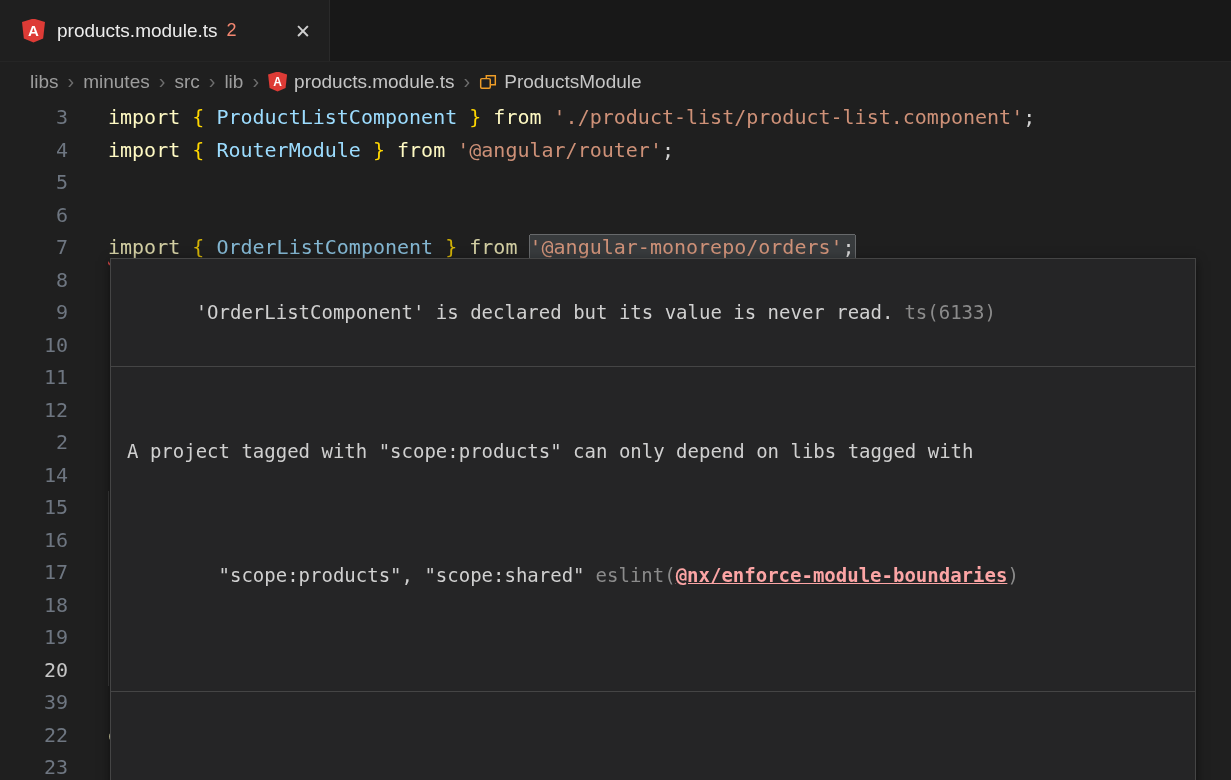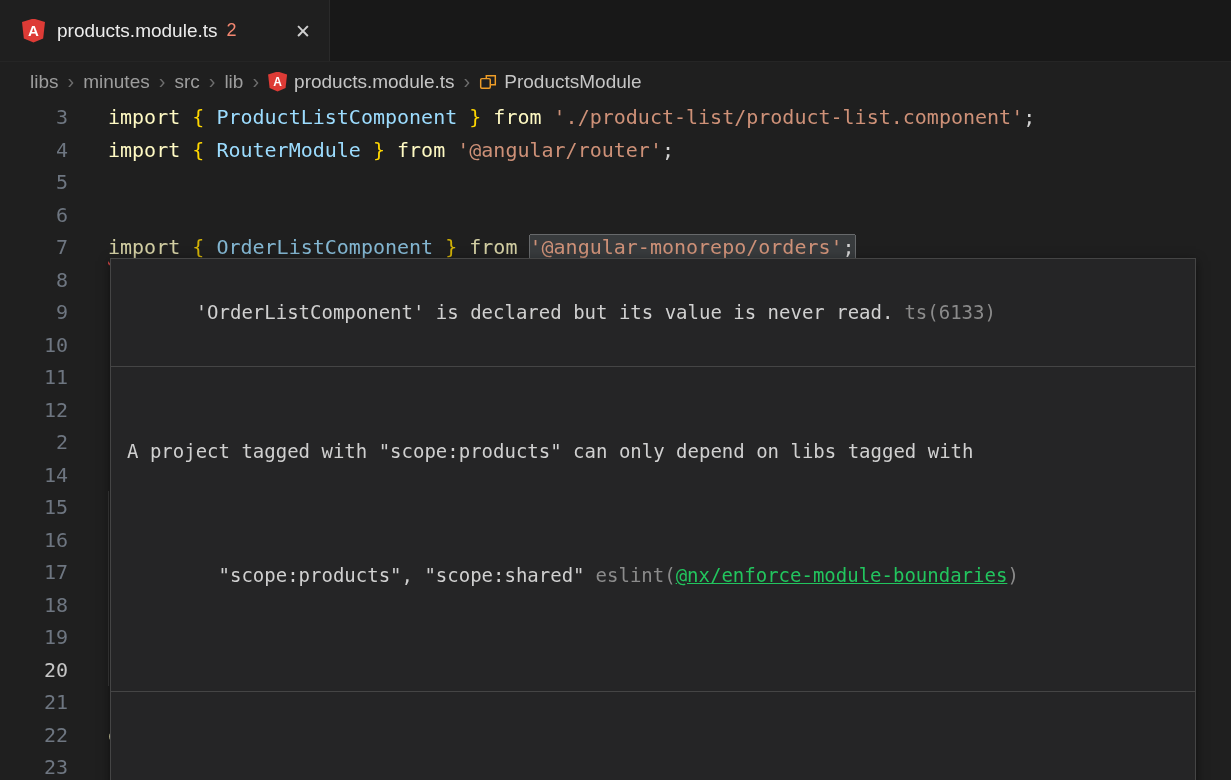--- a/index.html
+++ b/index.html
@@ -63,21 +63,21 @@
 
   .blame { color:#6d6d6d; margin-left:100px; font-weight:normal; }
 
   
   .hover-popup { position:absolute; left:110px; top:157px; width:1086px; background:#252526;
                  border:1px solid #454545; box-shadow:0 3px 10px rgba(0,0,0,.5); z-index:5;
                  font-size:19px; color:#d0d0d0; }
   .hover-row { padding:7px 16px; line-height:31px; border-bottom:1px solid #454545; white-space:pre-wrap; }
   .hover-src { color:#8b8b8b; margin-left:11px; }
   .hover-src-tail { color:#8b8b8b; }
-  .hover-link { color:#22c55e; text-decoration:underline; cursor:pointer; }
+  .hover-link { color:#fca5a5; text-decoration:underline; cursor:pointer;font-weight:bold; }
 </style>
 </head>
 <body>
 
 <div class="tabbar">
   <div class="tab">
     <span class="ng-icon lg"></span>
     <span class="tab-label">products.module.ts</span>
     <span class="tab-badge">2</span>
     <span class="tab-close">✕</span>
@@ -128,21 +128,21 @@
       <div class="line"><span class="lnum">11</span><span class="codewrap"></span></div>
       <div class="line"><span class="lnum">12</span><span class="codewrap"></span></div>
       <div class="line"><span class="lnum">2</span><span class="codewrap"></span></div>
       <div class="line"><span class="lnum">14</span><span class="codewrap"></span></div>
       <div class="line"><span class="lnum">15</span><span class="codewrap"><i class="guide" style="left: 0ch;"></i><i class="guide" style="left: 2ch;"></i><i class="guide" style="left: 4ch;"></i><i class="guide" style="left: 6ch;"></i><span class="pln">        </span><span class="prop">component</span><span class="pln">:</span><span class="pln"> </span><span class="cls">ProductListComponent</span><span class="pln">,</span></span></div>
       <div class="line"><span class="lnum">16</span><span class="codewrap"><i class="guide" style="left: 0ch;"></i><i class="guide" style="left: 2ch;"></i><i class="guide" style="left: 4ch;"></i><span class="pln">      </span><span class="br3">}</span><span class="pln">,</span></span></div>
       <div class="line"><span class="lnum">17</span><span class="codewrap"><i class="guide" style="left: 0ch;"></i><i class="guide" style="left: 2ch;"></i><span class="pln">    </span><span class="br2">]</span><span class="br1">)</span><span class="pln">,</span></span></div>
       <div class="line"><span class="lnum">18</span><span class="codewrap"><i class="guide" style="left: 0ch;"></i><span class="pln">  </span><span class="br3">]</span><span class="pln">,</span></span></div>
       <div class="line"><span class="lnum">19</span><span class="codewrap"><i class="guide" style="left: 0ch;"></i><span class="pln">  </span><span class="prop">declarations</span><span class="pln">:</span><span class="pln"> </span><span class="br3">[</span><span class="cls">ProductListComponent</span><span class="br3">]</span><span class="pln">,</span></span></div>
       <div class="line active"><span class="lnum">20</span><span class="codewrap"><i class="guide" style="left: 0ch;"></i><span class="pln">  </span><span class="prop">exports</span><span class="pln">:</span><span class="pln"> </span><span class="br3">[</span><span class="cls">ProductListComponent</span><span class="br3">]</span><span class="pln">,</span><span class="blame">You, 2 minutes ago • Fix Angular monorepo</span></span></div>
-      <div class="line"><span class="lnum">21</span><span class="codewrap"><span class="br2">}</span><span class="br1">)</span></span></div>
+      <div class="line"><span class="lnum">39</span><span class="codewrap"><span class="br2">}</span><span class="br1">)</span></span></div>
       <div class="line"><span class="lnum">22</span><span class="codewrap"><span class="kw">export</span><span class="pln"> </span><span class="kwb">class</span><span class="pln"> </span><span class="clsdecl">ProductsModule</span><span class="pln"> </span><span class="br1">{}</span></span></div>
       <div class="line"><span class="lnum">23</span><span class="codewrap"></span></div>
     </div>
 
   <div class="hover-popup">
     <div class="hover-row">
       <span>'OrderListComponent' is declared but its value is never read.</span><span class="hover-src">ts(6133)</span>
     </div>
     <div class="hover-row">
       <div>A project tagged with "scope:products" can only depend on libs tagged with</div>

